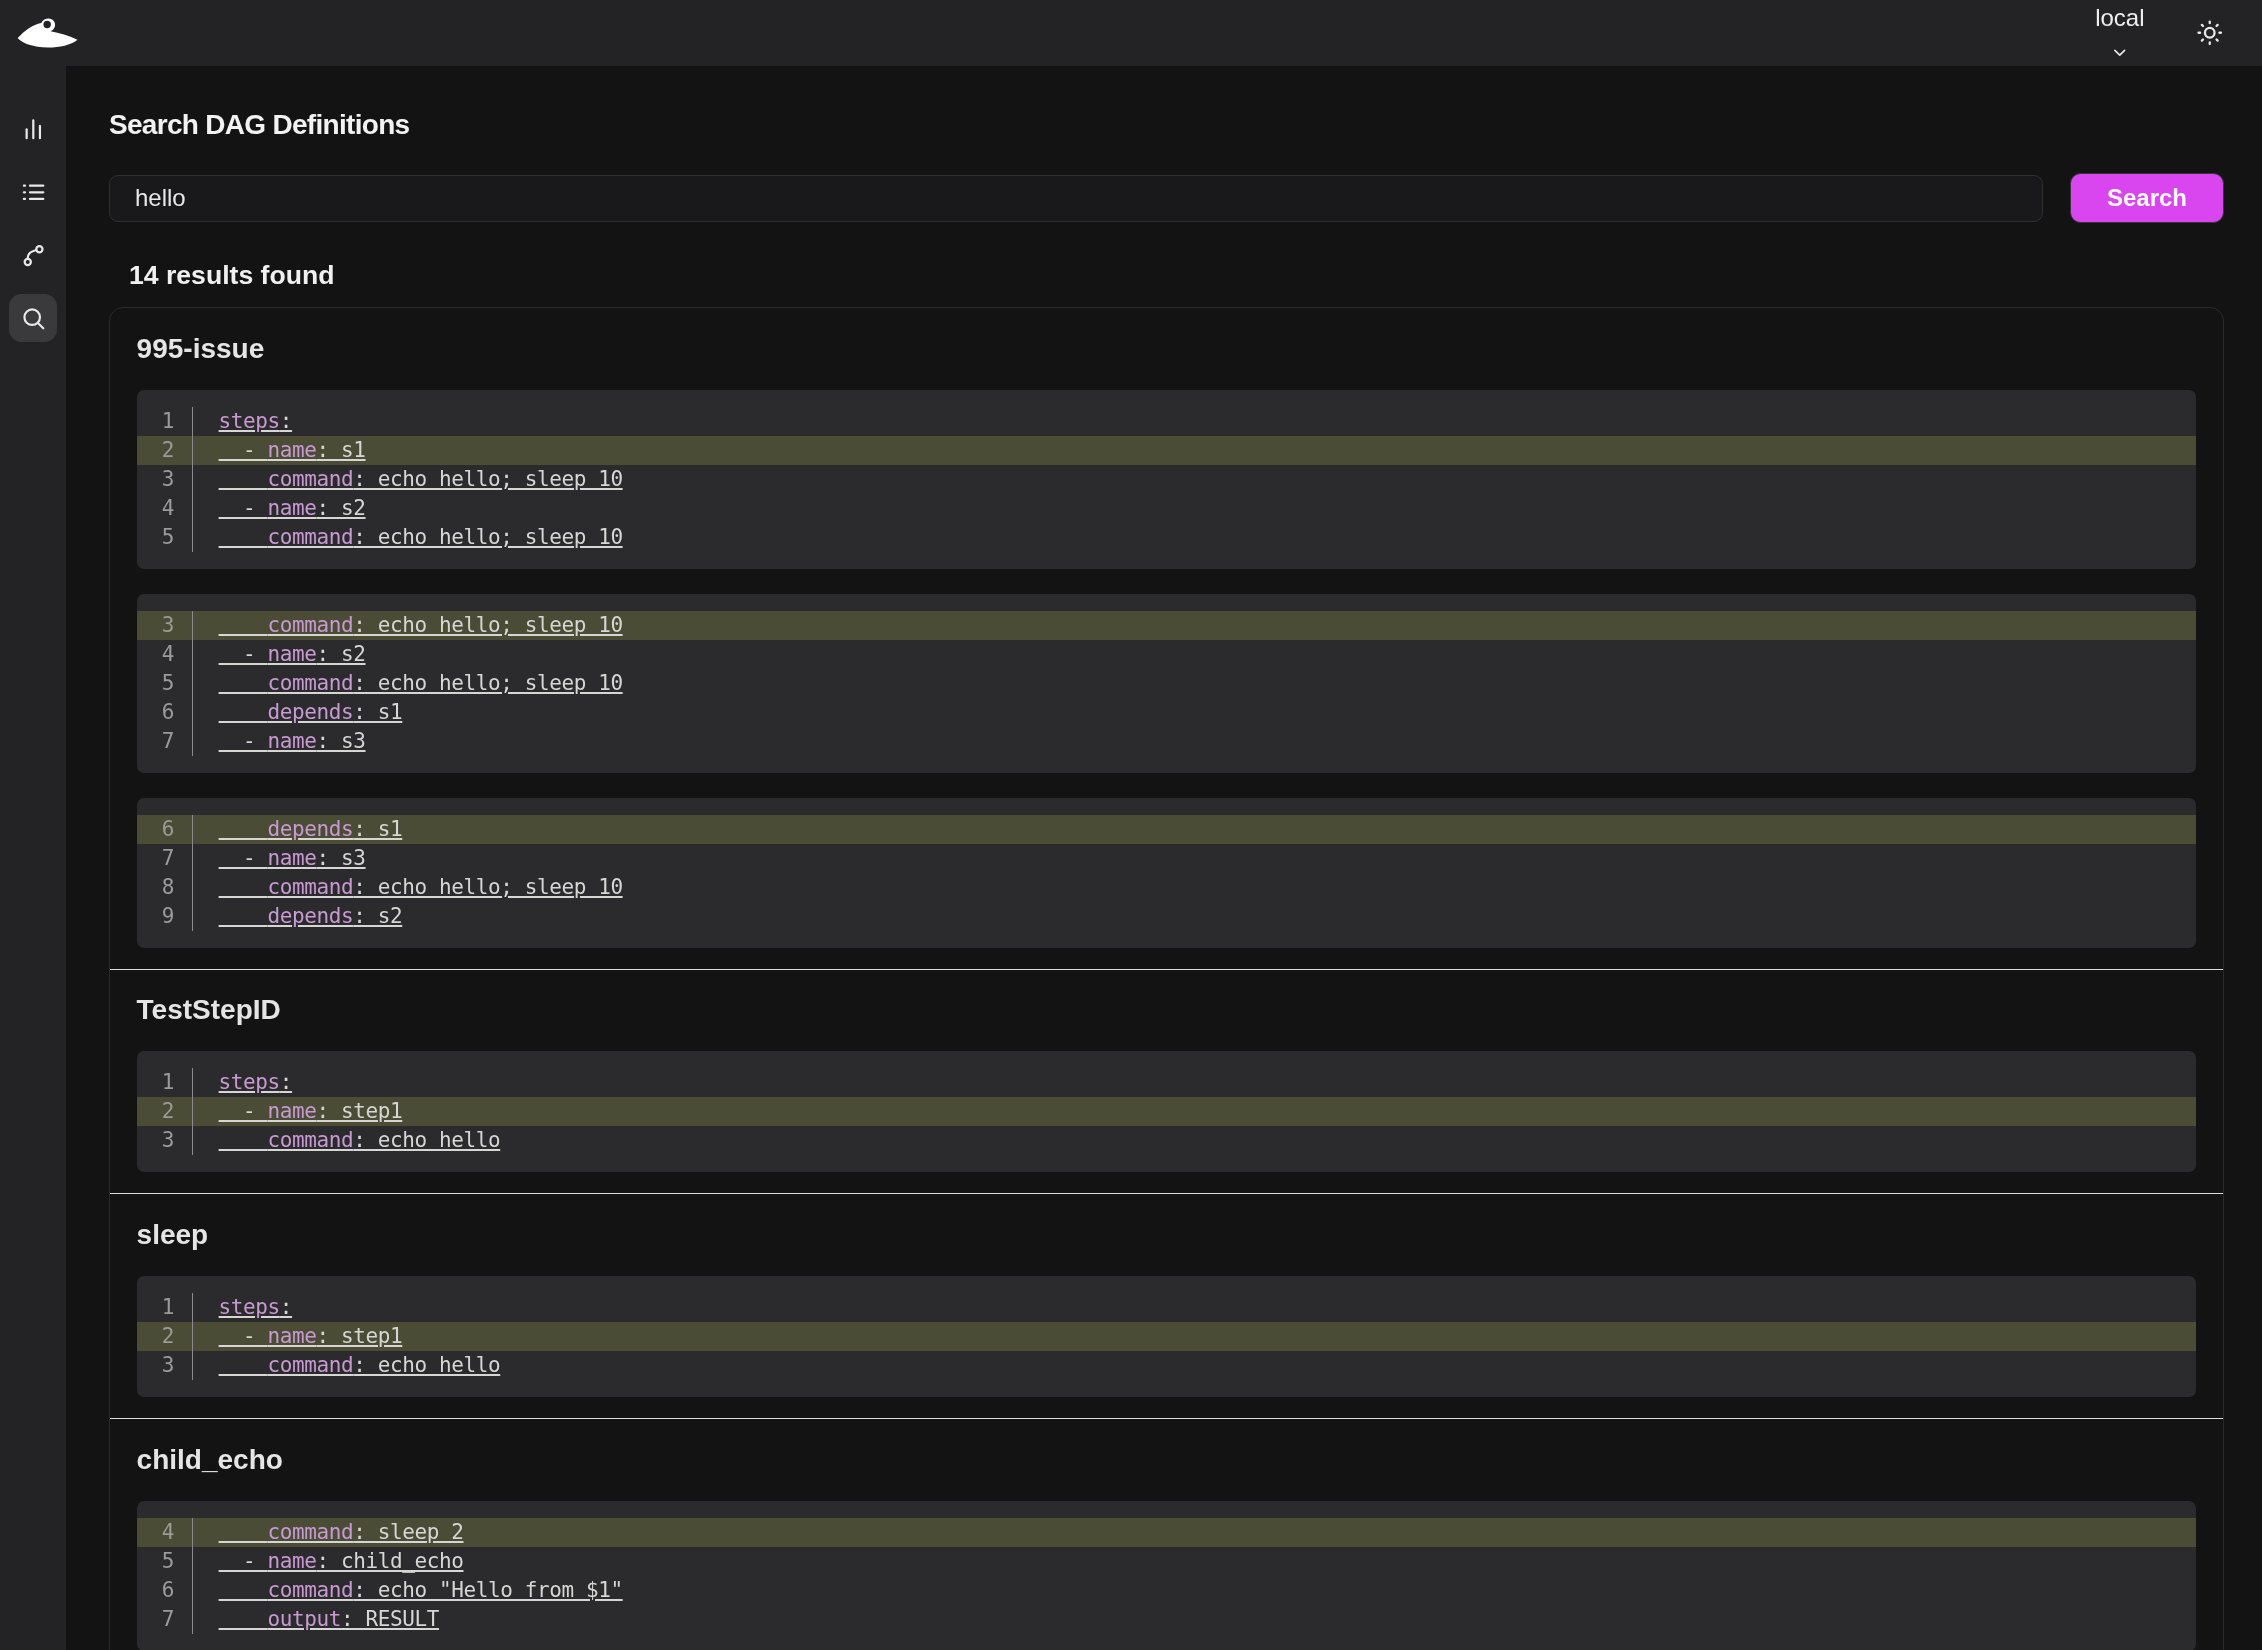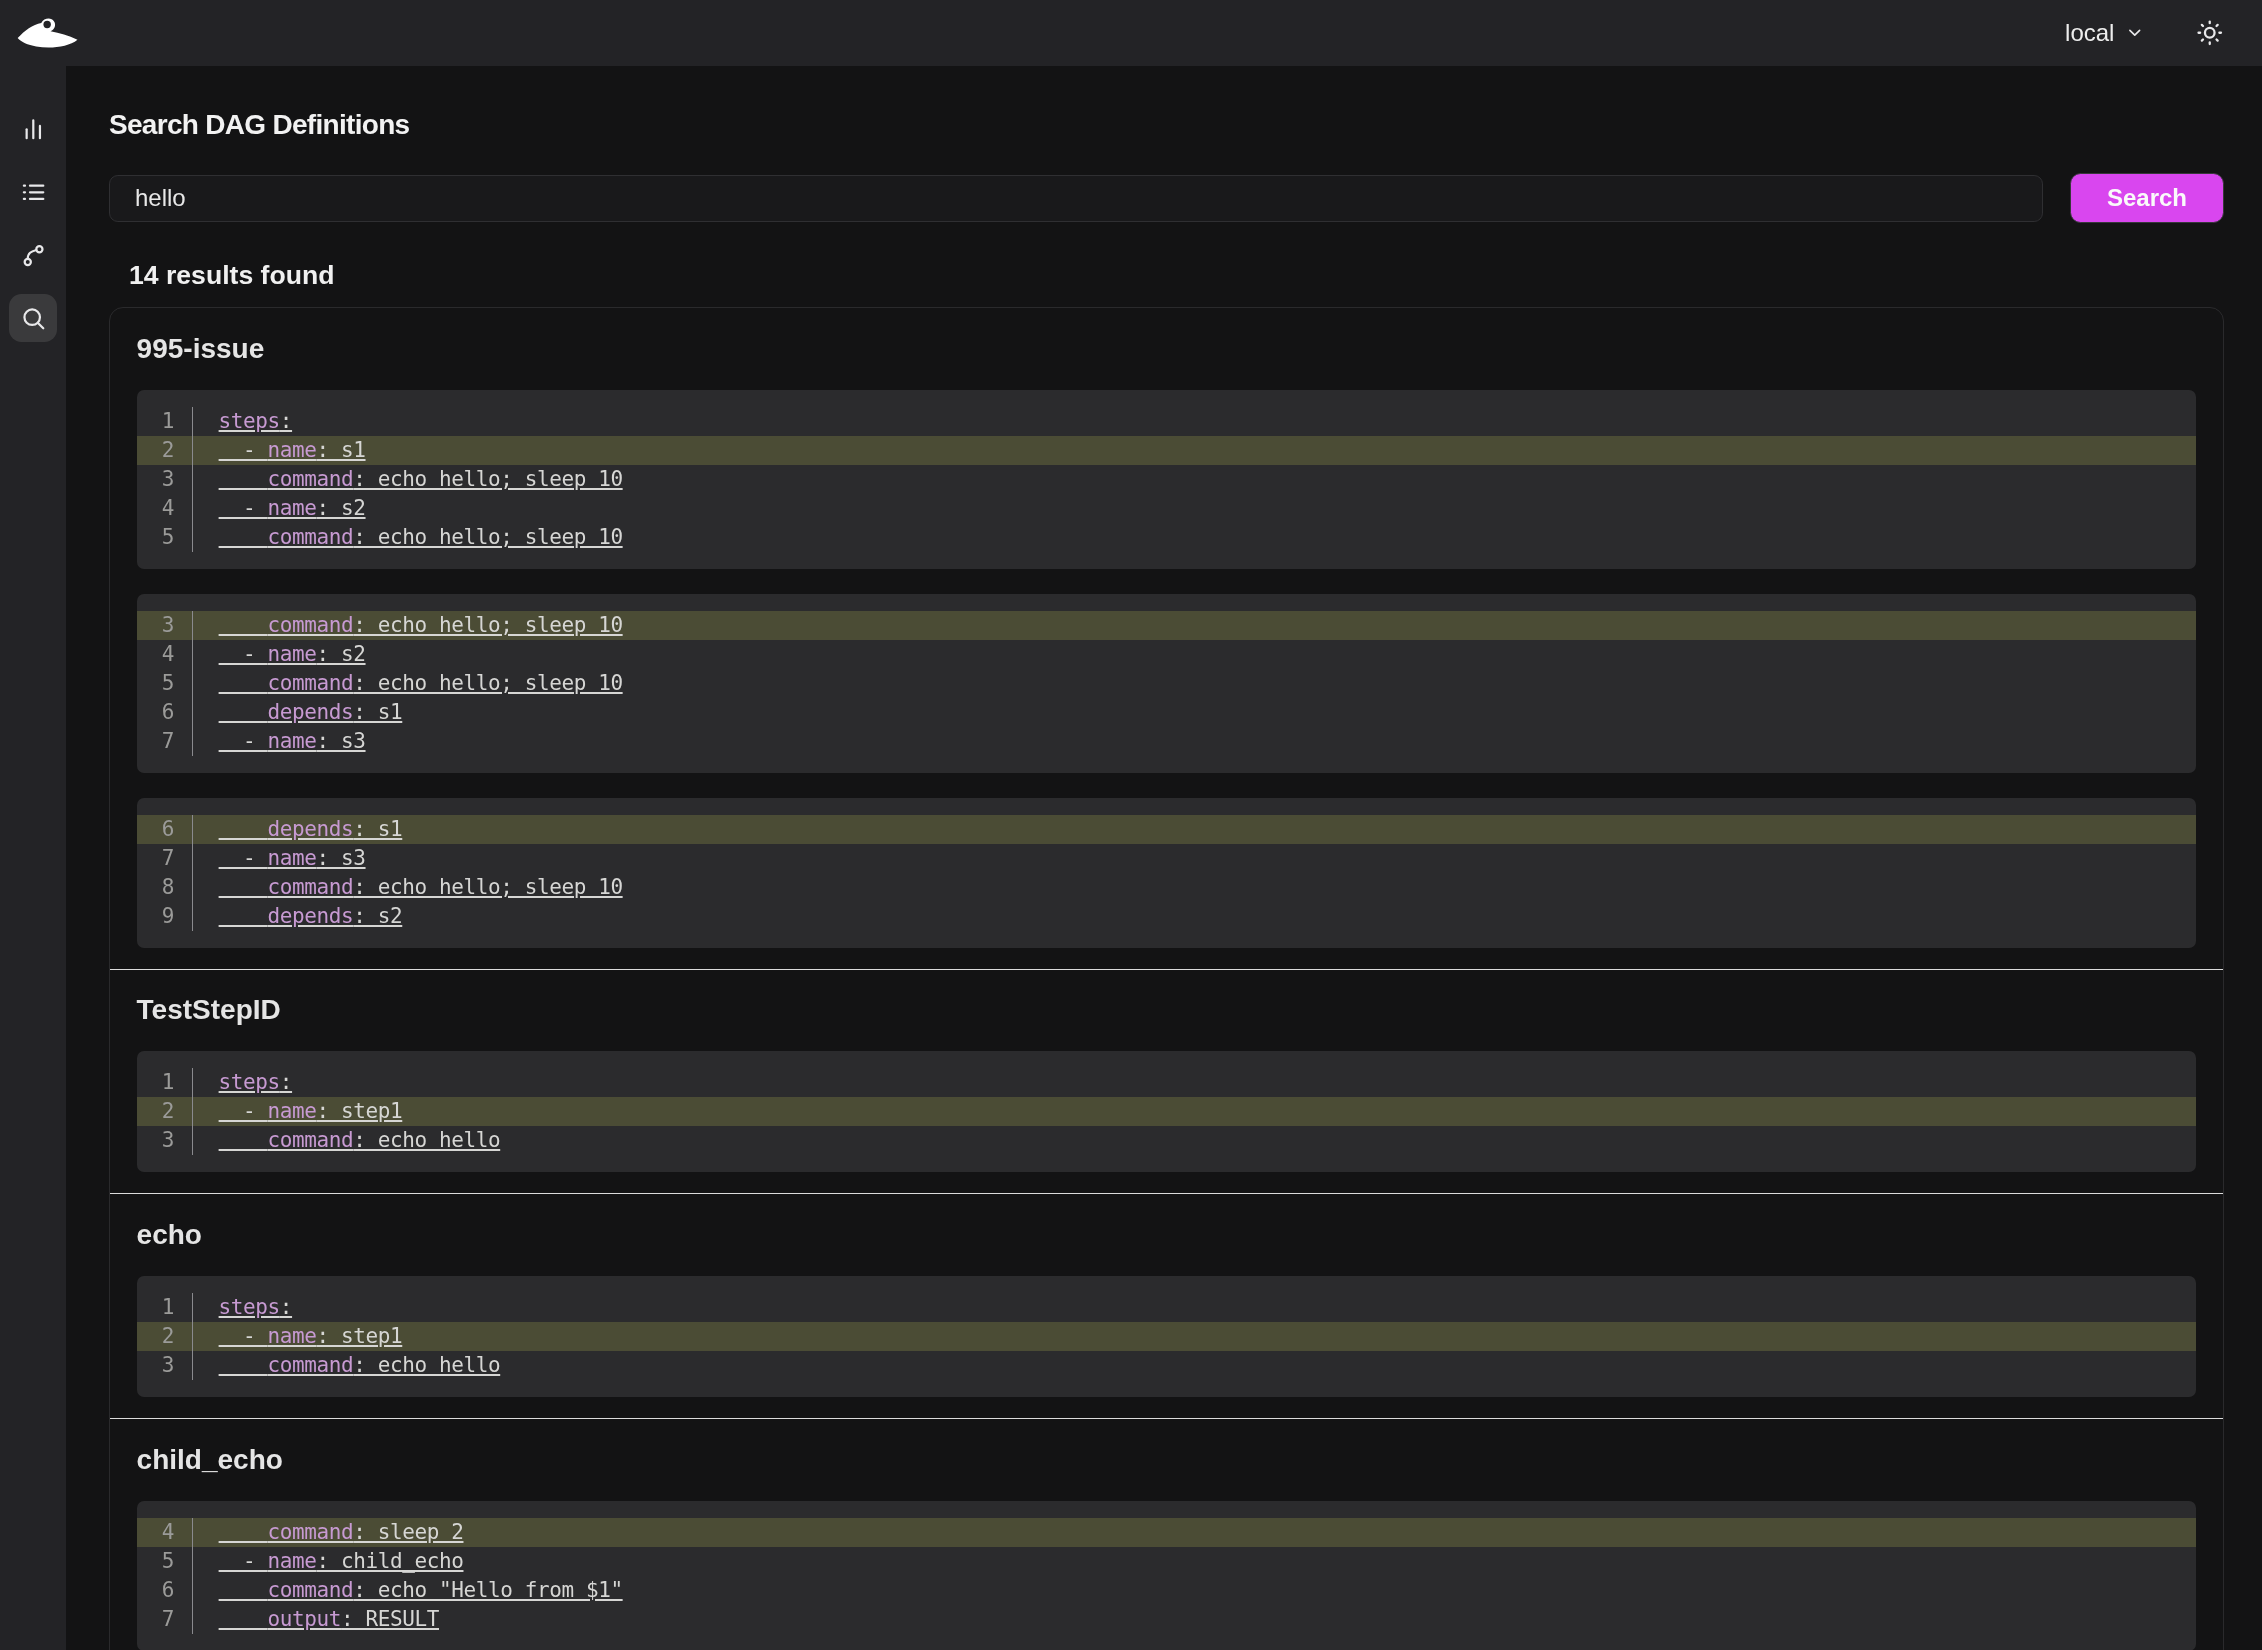--- a/index.html
+++ b/index.html
@@ -24,21 +24,21 @@
   }
   
   .topbar{
     position:fixed;top:0;left:0;width:2263px;height:66px;
     background:var(--chrome-bg);
     display:flex;align-items:center;justify-content:space-between;
     padding:0 40px 0 16px;z-index:20;
   }
   .logo{width:69px;height:39px;display:flex;align-items:center;cursor:pointer;}
   .topbar-right{display:flex;align-items:center;gap:51px;}
-  .env-select{display:flex;align-items:center;gap:10.6px;cursor:pointer;}
+  .env-select{display:flex;align-items:center;gap:10.6px;cursor:pointer;flex-direction:column;}
   .env-label{font-size:24px;color:#ededed;}
   .icon{stroke:#e8e8ea;fill:none;stroke-width:2;stroke-linecap:round;stroke-linejoin:round;}
   .theme-toggle{background:none;border:none;cursor:pointer;display:flex;align-items:center;}
   
   .sidebar{
     position:fixed;top:66px;left:0;bottom:0;width:66px;
     background:var(--chrome-bg);
     display:flex;flex-direction:column;align-items:center;
     padding-top:39px;gap:15px;z-index:10;
   }
@@ -230,21 +230,21 @@
             <span class="num">2</span>
             <span class="code">  - <span class="key">name</span>: step1</span>
           </div>
           <div class="row">
             <span class="num">3</span>
             <span class="code">    <span class="key">command</span>: echo hello</span>
           </div>
         </div>
       </section>
       <section class="result">
-        <h3 class="result-name">echo</h3>
+        <h3 class="result-name">sleep</h3>
         <div class="snippet">
           <div class="row">
             <span class="num">1</span>
             <span class="code"><span class="key">steps</span>:</span>
           </div>
           <div class="row hl">
             <span class="num">2</span>
             <span class="code">  - <span class="key">name</span>: step1</span>
           </div>
           <div class="row">

